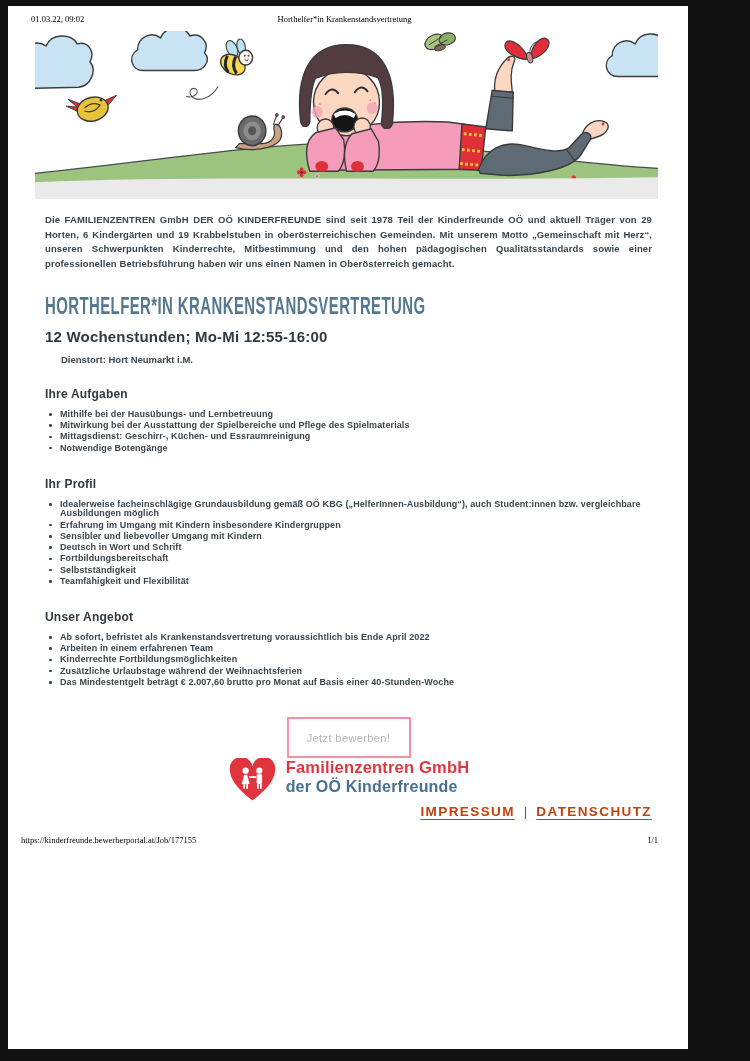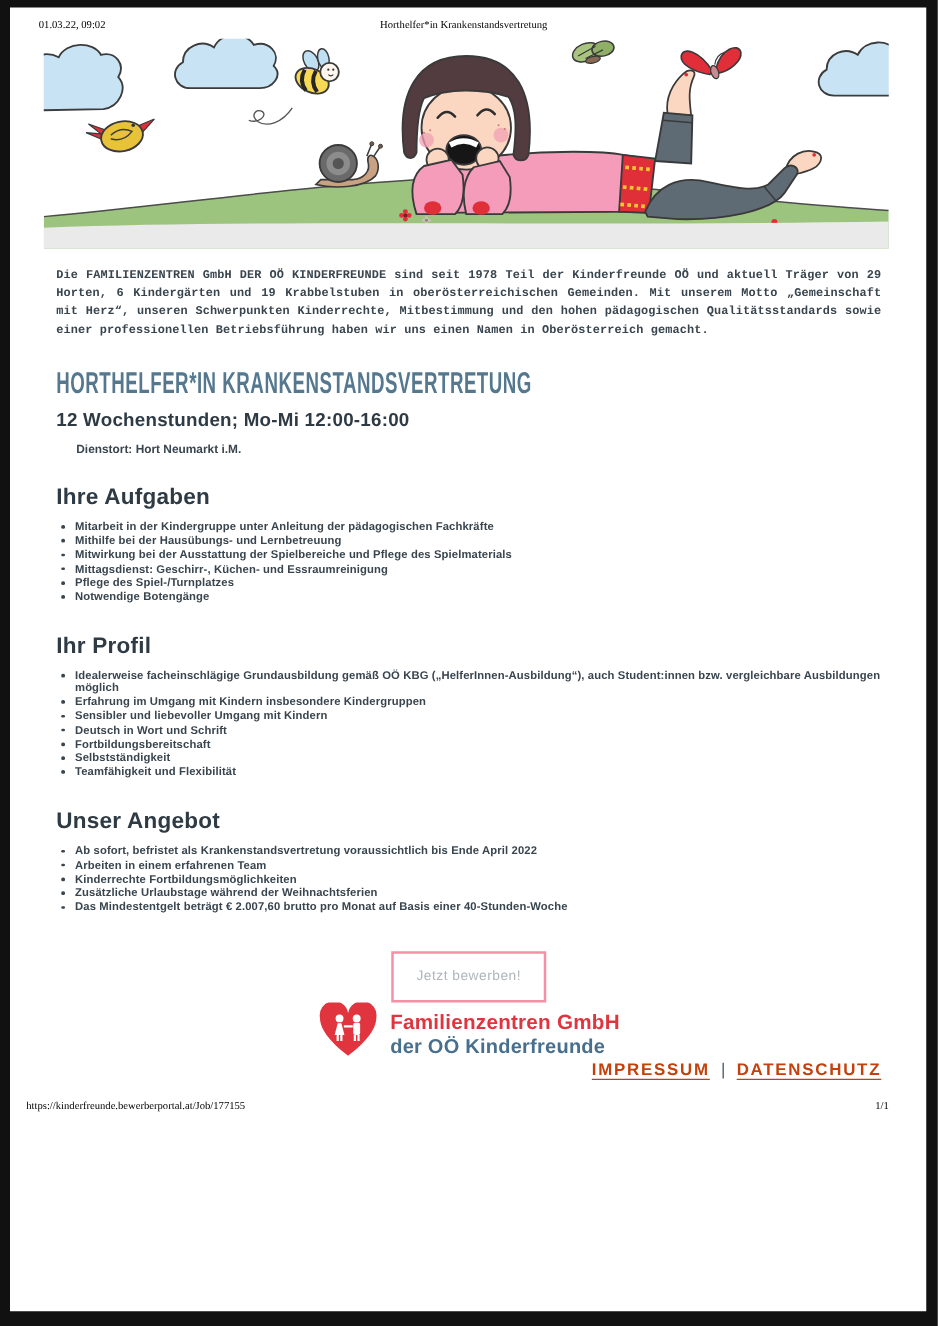--- a/index.html
+++ b/index.html
@@ -1,38 +1,38 @@
 <!DOCTYPE html>
 <html><head>
 <meta charset="utf-8">
 <style>
   html,body{margin:0;padding:0;background:#111;width:750px;height:1061px;font-family:"Liberation Sans",sans-serif;}
-  .page{position:absolute;top:6px;left:8px;width:733px;height:1043px;background:#fff;box-sizing:border-box;
+  .page{position:absolute;top:6px;left:8px;width:680px;height:1043px;background:#fff;box-sizing:border-box;
         padding:0 30px 0 23px;display:flex;flex-direction:column;overflow:hidden;}
   .print-header{position:relative;margin-top:8px;height:12px;font-family:"Liberation Serif",serif;
         font-size:8.5px;color:#000;}
   .print-header .ph-date{position:absolute;left:0;top:0;}
   .print-header .ph-title{position:absolute;left:0;right:0;top:0;text-align:center;}
   .banner{margin:5px 0 0 4px;height:168px;}
   .content{padding-left:14px;padding-right:6px;display:flex;flex-direction:column;}
-  .intro{margin:14px 0 0;font-size:9.5px;line-height:1.55;font-weight:bold;color:#39454e;text-align:justify;letter-spacing:.1px;font-family:Liberation Mono, monospace;}
+  .intro{margin:14px 0 0;font-size:9.5px;line-height:1.55;font-weight:bold;color:#39454e;text-align:justify;letter-spacing:.1px;}
   h1.job-title{margin:22px 0 0;height:26px;color:#55788f;font-size:22px;font-weight:bold;white-space:nowrap;}
   h1.job-title .cond{display:inline-block;transform:scale(0.68,1.1);transform-origin:0 60%;letter-spacing:.6px;}
   .hours{margin-top:8px;font-size:15px;font-weight:bold;color:#2e3a44;letter-spacing:.2px;}
   .location{margin-top:9px;font-size:9.5px;font-weight:bold;color:#39454e;padding-left:16px;}
   .section{margin-top:22px;}
-  .section h2{margin:0;font-size:18px;font-weight:bold;color:#2e3a44;letter-spacing:.2px;}
+  .section h2{margin:0;font-size:12px;font-weight:bold;color:#2e3a44;letter-spacing:.2px;}
   .section ul{margin:9px 0 0;padding:0;list-style:none;}
   .section li{position:relative;padding-left:15px;font-size:9px;font-weight:600;color:#39454e;
         line-height:1.08;margin-bottom:1.5px;letter-spacing:.1px;}
   .section li::before{content:"";position:absolute;left:4px;top:3.2px;width:2.6px;height:2.6px;border-radius:50%;background:#39454e;}
   .apply-row{display:flex;justify-content:space-between;align-items:center;margin-top:28px;flex-direction:column;}
   .apply-btn{width:124px;height:41px;background:#fff;border:2px solid #f590a5;color:#b0b5ba;
         font-size:11px;font-family:"Liberation Sans",sans-serif;letter-spacing:.4px;cursor:pointer;}
-  .logo{display:flex;align-items:flex-end;gap:9px;margin-right:0;}
+  .logo{display:flex;align-items:flex-start;gap:9px;margin-right:0;}
   .logo-text{line-height:1.18;white-space:nowrap;}
   .logo-l1{font-size:16.5px;font-weight:bold;color:#e0353f;letter-spacing:.2px;}
   .logo-l2{font-size:16px;font-weight:bold;color:#48708e;letter-spacing:.2px;}
   .spacer{flex:1;}
   .legal{align-self:flex-end;display:flex;gap:9px;align-items:center;margin-bottom:16px;
         font-size:13.5px;font-weight:600;letter-spacing:1.4px;color:#353f48;}
   .legal a{color:#c2410c;text-decoration:underline;text-underline-offset:3px;cursor:pointer;}
   .legal .sep{font-weight:400;color:#50holder5a62;color:#525c64;letter-spacing:0;}
   .print-footer{display:flex;justify-content:space-between;margin:0 0 8px -10px;
         font-family:"Liberation Serif",serif;font-size:8.5px;color:#000;align-items:center;}
@@ -170,31 +170,29 @@
 
       <path d="M0,153 C180,146 420,152 680,148 L680,170 L0,170 Z" fill="#eaeaea"></path>
     </svg>
   </div>
 
   <div class="content">
     <p class="intro">Die FAMILIENZENTREN GmbH DER OÖ KINDERFREUNDE sind seit 1978 Teil der Kinderfreunde OÖ und aktuell Träger von 29 Horten, 6 Kindergärten und 19 Krabbelstuben in oberösterreichischen Gemeinden. Mit unserem Motto „Gemeinschaft mit Herz“, unseren Schwerpunkten Kinderrechte, Mitbestimmung und den hohen pädagogischen Qualitätsstandards sowie einer professionellen Betriebsführung haben wir uns einen Namen in Oberösterreich gemacht.</p>
 
     <h1 class="job-title"><span class="cond">HORTHELFER*IN KRANKENSTANDSVERTRETUNG</span></h1>
 
-    <div class="hours">12 Wochenstunden; Mo-Mi 12:00-16:00</div>
+    <div class="hours">12 Wochenstunden; Mo-Mi 12:55-16:00</div>
     <div class="location">Dienstort: Hort Neumarkt i.M.</div>
 
     <div class="section">
       <h2>Ihre Aufgaben</h2>
       <ul>
-        <li>Mitarbeit in der Kindergruppe unter Anleitung der pädagogischen Fachkräfte</li>
         <li>Mithilfe bei der Hausübungs- und Lernbetreuung</li>
         <li>Mitwirkung bei der Ausstattung der Spielbereiche und Pflege des Spielmaterials</li>
         <li>Mittagsdienst: Geschirr-, Küchen- und Essraumreinigung</li>
-        <li>Pflege des Spiel-/Turnplatzes</li>
         <li>Notwendige Botengänge</li>
       </ul>
     </div>
 
     <div class="section">
       <h2>Ihr Profil</h2>
       <ul>
         <li>Idealerweise facheinschlägige Grundausbildung gemäß OÖ KBG („HelferInnen-Ausbildung“), auch Student:innen bzw. vergleichbare Ausbildungen möglich</li>
         <li>Erfahrung im Umgang mit Kindern insbesondere Kindergruppen</li>
         <li>Sensibler und liebevoller Umgang mit Kindern</li>

